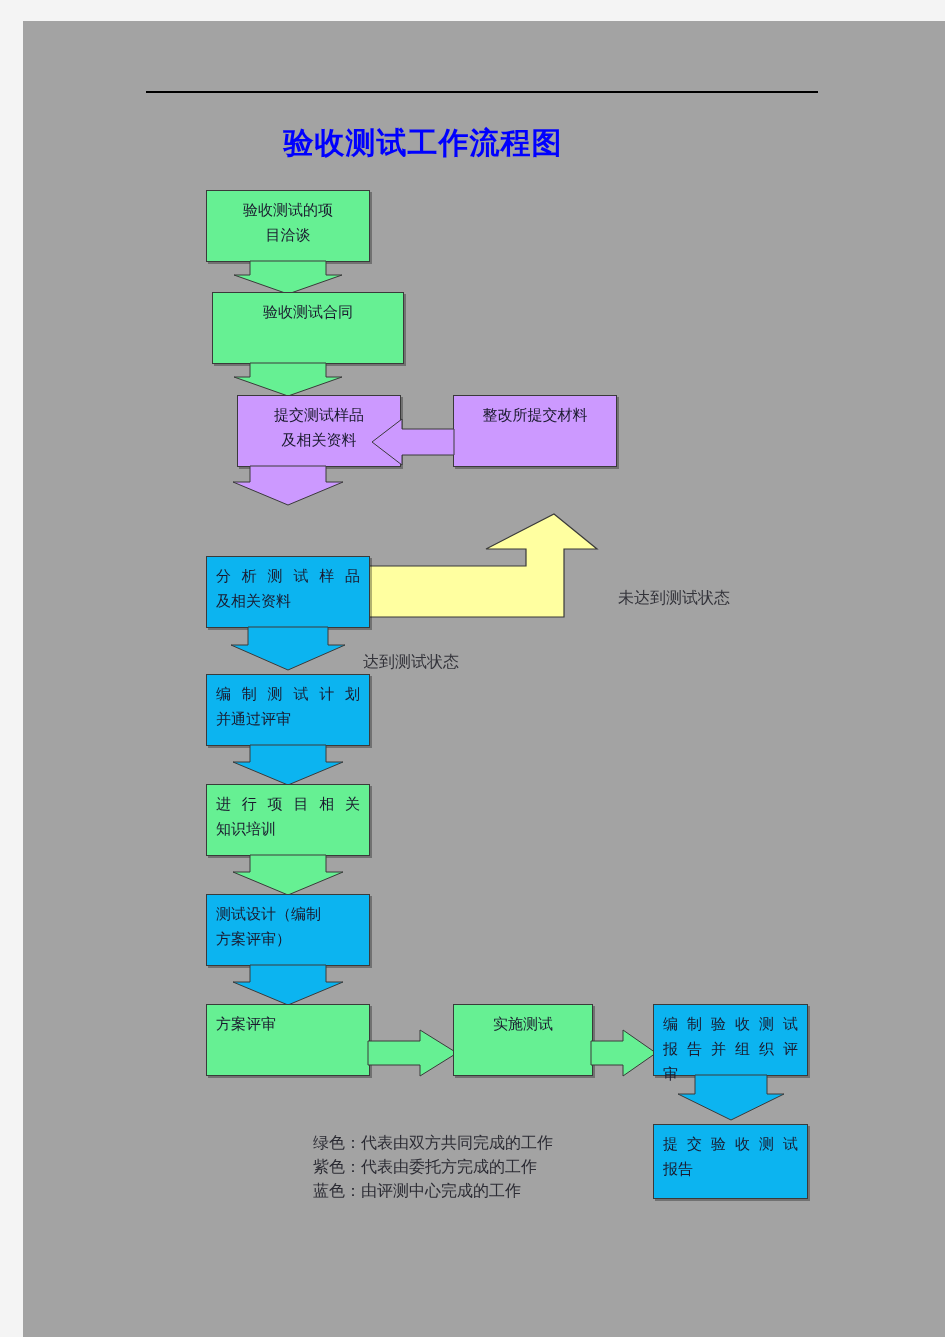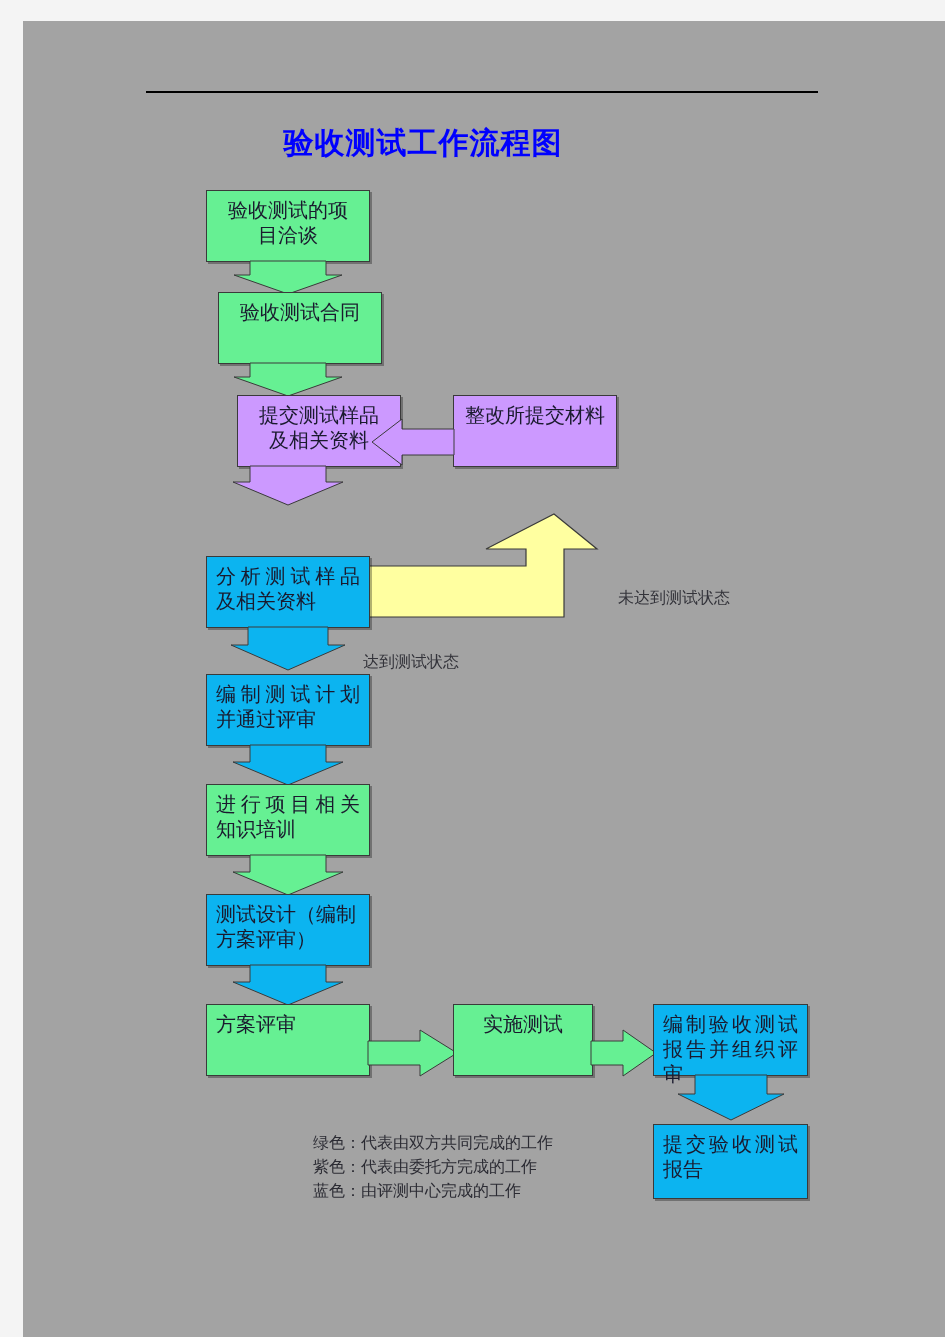--- a/index.html
+++ b/index.html
@@ -46,21 +46,21 @@
     letter-spacing: 1px;
     white-space: nowrap;
   }
 
   
   .node {
     box-sizing: border-box;
     border: 1px solid #3a3a3a;
     box-shadow: 2px 2px 0 rgba(0,0,0,0.30);
     font-family: "DejaVu Serif", "Liberation Serif", serif;
-    font-size: 20px;
+    font-size: 15px;
     line-height: 25px;
     color: #1a1a2e;
     padding: 7px 9px 8px 9px;
     overflow: visible;
   }
   .node .txt { display: block; }
   .node.center { text-align: center; }
   .node.justify .txt {
     text-align: justify;
     text-align-last: justify;
@@ -110,21 +110,21 @@
     <span class="txt">验收测试的项</span>
     <span class="txt">目洽谈</span>
   </div>
 
   <div class="abs arrowwrap" style="left:183px; top:240px;">
     <svg width="164" height="34" viewBox="0 0 164 34">
       <path d="M 44 0 L 44 14 L 28 14 L 82 33 L 136 14 L 120 14 L 120 0 Z" fill="#66f093" stroke="#3a3a3a" stroke-width="1" style="filter:none"></path>
     </svg>
   </div>
 
-  <div class="abs node green center" style="left:195px; top:271px; width:164px; height:72px;">
+  <div class="abs node green center" style="left:189px; top:271px; width:192px; height:72px;">
     <span class="txt">验收测试合同</span>
   </div>
 
   <div class="abs arrowwrap" style="left:183px; top:342px;">
     <svg width="164" height="34" viewBox="0 0 164 34">
       <path d="M 44 0 L 44 14 L 28 14 L 82 33 L 136 14 L 120 14 L 120 0 Z" fill="#66f093" stroke="#3a3a3a" stroke-width="1"></path>
     </svg>
   </div>
 
   <div class="abs node purple center" style="left:183px; top:374px; width:164px; height:72px;margin-left:31px;">

